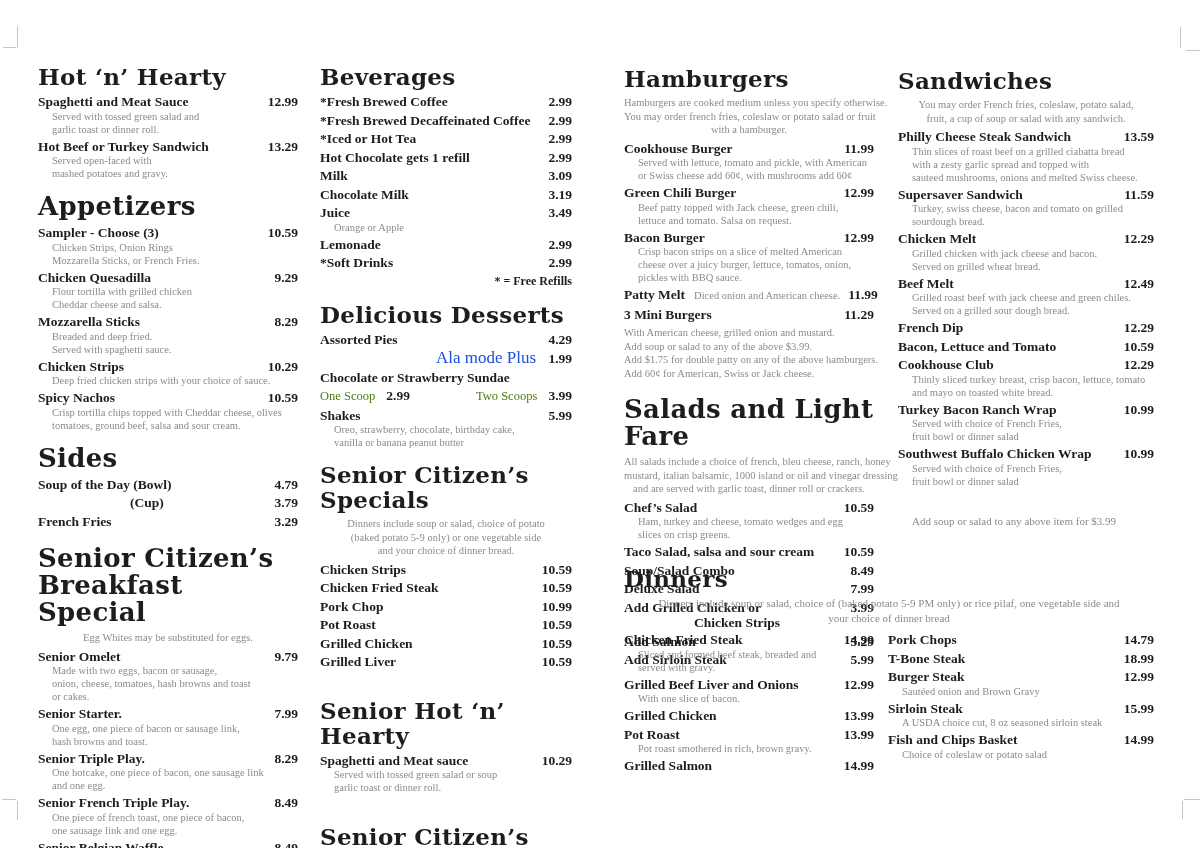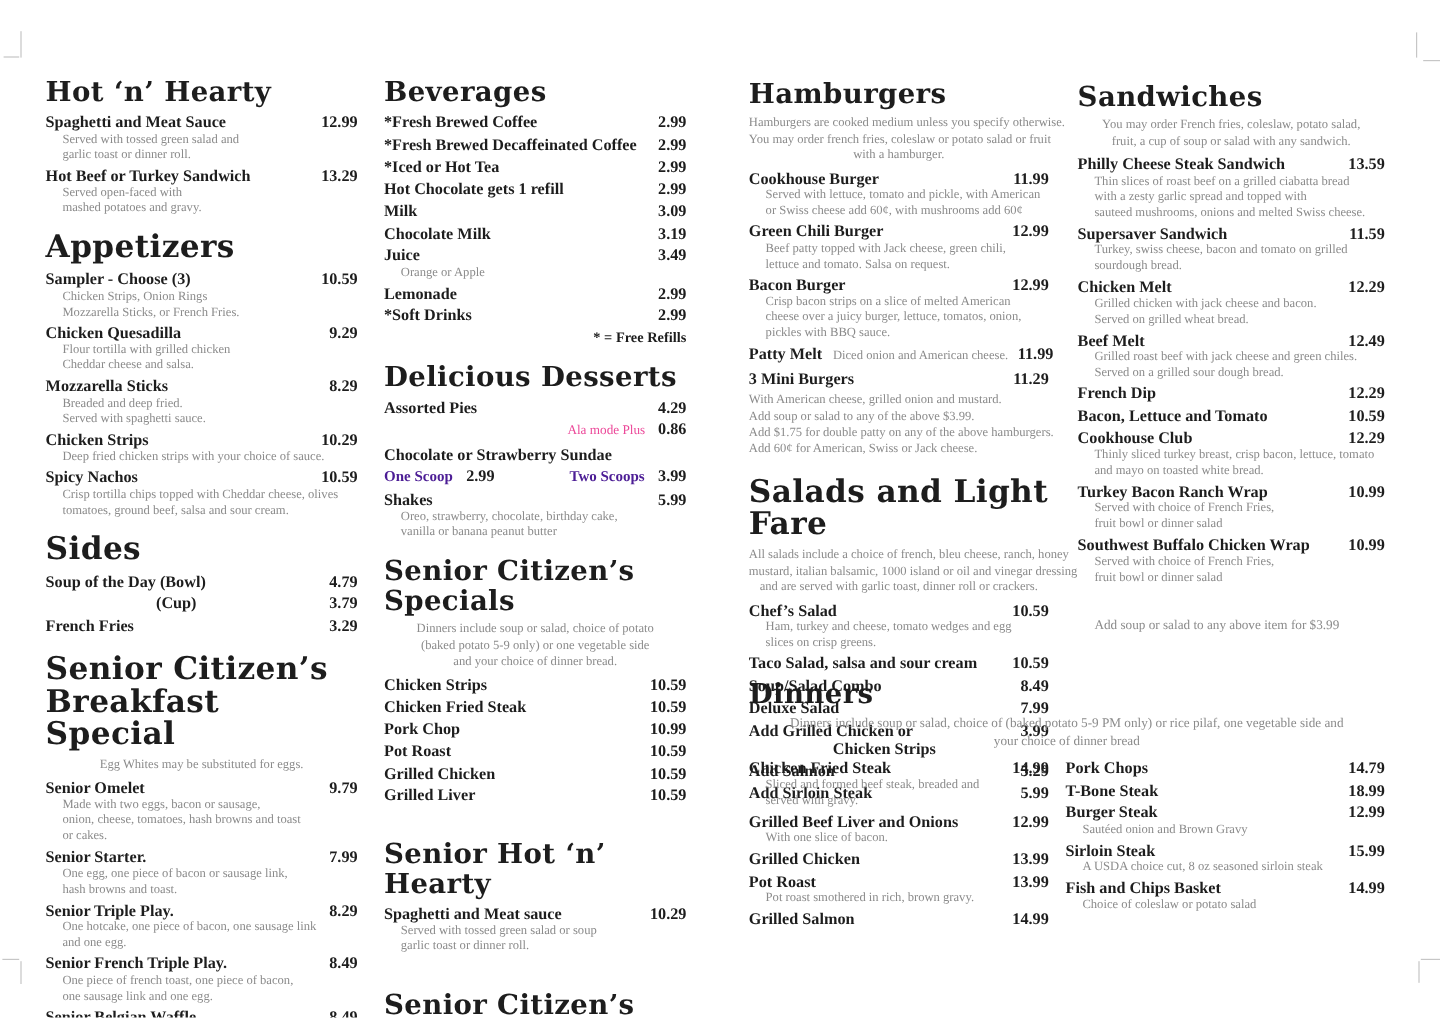--- a/index.html
+++ b/index.html
@@ -41,23 +41,23 @@
     color:#8b8b8b;font-weight:normal;font-size:10.5px;flex:1;
     margin-left:9px;white-space:nowrap;
   }
   .price{font-weight:bold;margin-left:8px;}
   .name2{font-weight:bold;font-size:13.5px;line-height:15.5px;padding-left:70px;}
   .desc{
     color:#8b8b8b;font-weight:normal;font-size:10.5px;line-height:13px;
     padding-left:14px;white-space:nowrap;
   }
   .right-sub{text-align:right;font-size:13.5px;line-height:15.5px;}
-  .right-sub .sub-label{color:#ec4899;font-weight:normal;font-size:11px;}
+  .right-sub .sub-label{color:#1d4ed8;font-weight:normal;font-size:17px;}
   .dual-row{display:flex;justify-content:space-between;font-size:13.5px;line-height:15.5px;}
-  .dual-row .sub-label{color:#4c1d95;font-weight:bold;font-size:12.5px;}
+  .dual-row .sub-label{color:#4d7c0f;font-weight:normal;font-size:12.5px;}
   .footer{margin-top:4px;}
   .footer-line{
     color:#8b8b8b;text-align:left;font-size:10.5px;line-height:13.5px;white-space:nowrap;
   }
   .footnote{font-weight:bold;font-size:12px;line-height:15px;margin-top:2px;text-align:right;}
   .end-note{
     color:#8b8b8b;font-size:11px;line-height:14px;margin-top:26px;padding-left:14px;
   }
   #dinners-block{position:absolute;left:624px;top:566px;width:530px;}
   #dinners-block .intro-line{font-size:11px;line-height:15px;}
@@ -289,21 +289,21 @@
       <h2 class="section-title">
         <div class="title-line">Delicious Desserts</div>
       </h2>
       <div class="items">
         <div class="item">
           <div class="item-row">
             <span class="item-name">Assorted Pies</span>
             <span class="price">4.29</span>
           </div>
         </div>
-        <div class="item right-sub"><span class="sub-label">Ala mode Plus </span><span class="price">0.86</span></div>
+        <div class="item right-sub"><span class="sub-label">Ala mode Plus </span><span class="price">1.99</span></div>
         <div class="item">
           <div class="item-row">
             <span class="item-name">Chocolate or Strawberry Sundae</span>
           </div>
         </div>
         <div class="item dual-row">
           <span class="dual-side"><span class="sub-label">One Scoop </span><span class="price">2.99</span></span>
           <span class="dual-side"><span class="sub-label">Two Scoops </span><span class="price">3.99</span></span>
         </div>
         <div class="item">

